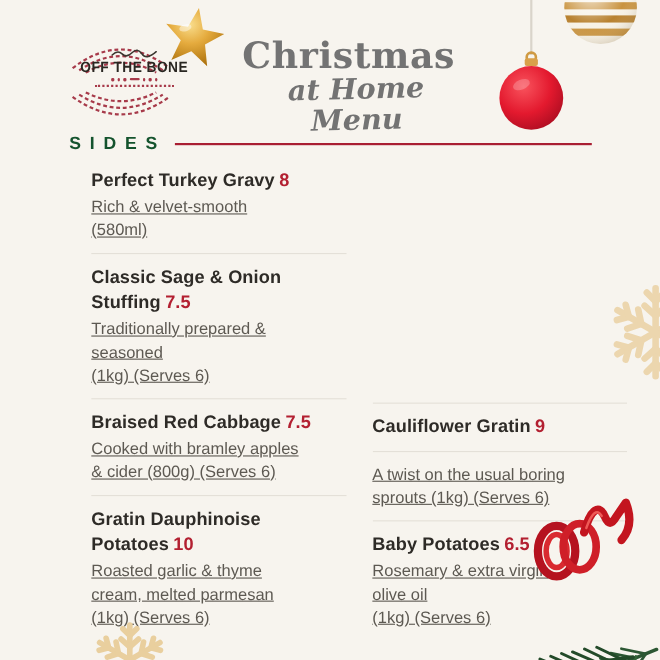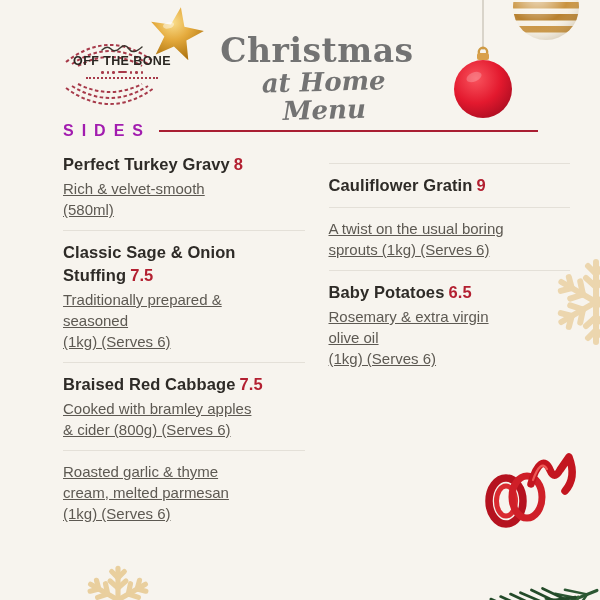--- a/index.html
+++ b/index.html
@@ -29,24 +29,24 @@
     font-weight:bold;font-size:33px;line-height:36px;letter-spacing:.5px;
   }
   .title .l2{
     font-family:"DejaVu Serif","Liberation Serif",serif;
     font-style:italic;font-weight:600;font-size:26px;line-height:28px;
     margin-top:-1px;padding-left:14px;transform:rotate(-1.5deg);
   }
   .bauble-string{position:absolute;left:482px;top:0;width:1.5px;height:50px;background:#d9d4ca;}
   
   .sides-row{display:flex;align-items:center;margin:4px 62px 0 63px;}
-  .sides-label{font-size:16px;font-weight:bold;letter-spacing:8px;color:#a21caf;}
+  .sides-label{font-size:16px;font-weight:bold;letter-spacing:8px;color:#14532d;}
   .sides-rule{flex:1;height:2px;background:#a91e32;margin-left:8px;}
   
-  .cols{display:flex;gap:24px;padding:0 30px 0 63px;margin-top:13px;}
+  .cols{display:flex;gap:24px;padding:0 30px 0 83px;margin-top:13px;align-items:flex-end;}
   .col{flex:1;min-width:0;}
   .item-name{font-size:16.5px;font-weight:bold;line-height:23px;color:#2e2b27;letter-spacing:.1px;}
   .item-price{color:#b32031;margin-left:4px;}
   .item-desc{font-size:15px;line-height:21px;color:#5d5952;white-space:pre-line;margin-top:2px;text-decoration:underline;}
   .divider{border:none;border-top:1px solid #e4e0d8;margin:10px 0;}
   
   .abs{position:absolute;}
 </style>
 </head>
 <body>
@@ -156,20 +156,21 @@
 (1kg) (Serves 6)</div>
     </div>
     <hr class="divider">
     <div class="item">
       <div class="item-name"><span>Braised Red Cabbage</span><span class="item-price">7.5</span></div>
       <div class="item-desc">Cooked with bramley apples
 &amp; cider (800g) (Serves 6)</div>
     </div>
     <hr class="divider">
     <div class="item">
+      <div class="item-name"><span>Gratin Dauphinoise Potatoes</span><span class="item-price">10</span></div>
       <div class="item-desc">Roasted garlic &amp; thyme
 cream, melted parmesan
 (1kg) (Serves 6)</div>
     </div>
   </div>
 
   <div class="col">
     <hr class="divider">
     <div class="item">
       <div class="item-name"><span>Cauliflower Gratin</span><span class="item-price">9</span></div>

